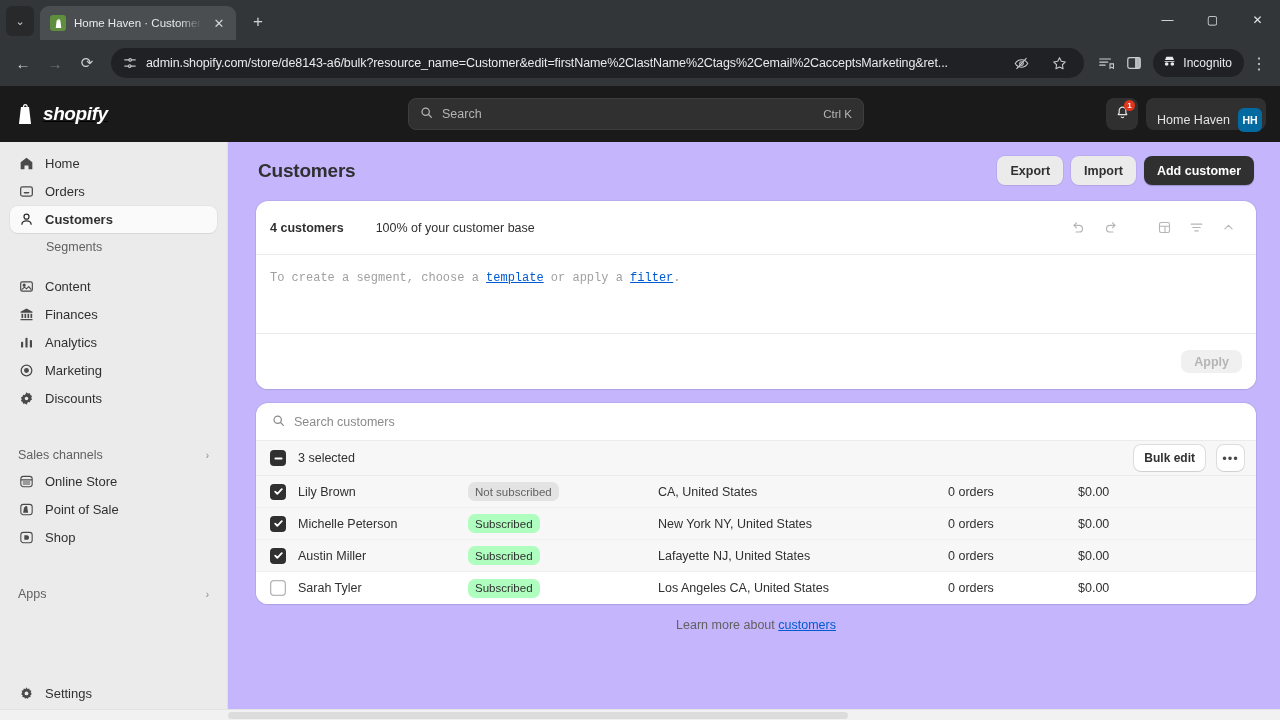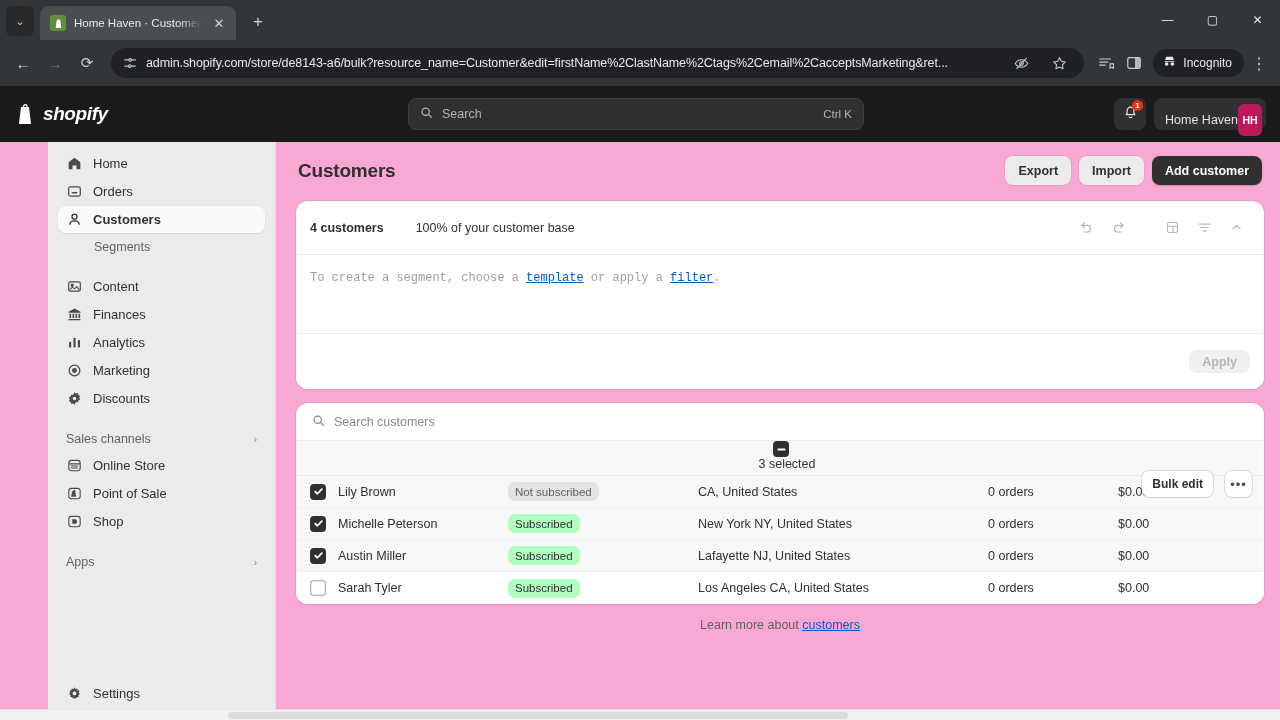--- a/index.html
+++ b/index.html
@@ -84,21 +84,21 @@
   }
   .incognito-pill {
     height: 28px; background: #202124; border-radius: 14px;
     display: flex; align-items: center; gap: 6px; padding: 0 12px 0 9px;
     color: #e8eaed; font-size: 12px; margin-left: 4px; flex: none;
   }
 
   
   .shop-top {
     height: 56px; background: #1a1a1a;
-    display: flex; align-items: center; position: relative;
+    display: flex; align-items: center; position: relative; text-decoration: underline;
   }
   .shop-logo { display: flex; align-items: center; gap: 7px; padding-left: 14px; width: 228px; flex: none; }
   .shop-logo .bag { width: 22px; height: 24px; }
   .shop-wordmark { color: #fff; font-size: 19px; font-weight: bold; font-style: italic; letter-spacing: -0.4px; }
   .shop-search {
     width: 456px; height: 32px; background: #303030;
     border: 1px solid #3d3d3d; border-radius: 8px;
     display: flex; align-items: center; gap: 9px; padding: 0 11px;
     position: absolute; left: 408px;
   }
@@ -111,31 +111,31 @@
     width: 32px; height: 32px; border-radius: 8px; background: #303030;
     display: flex; align-items: center; justify-content: center; position: relative;
   }
   .bell-badge {
     position: absolute; top: 2px; right: 3px; background: #e0341b; color: #fff;
     font-size: 8px; width: 11px; height: 11px; border-radius: 50%;
     display: flex; align-items: center; justify-content: center; font-weight: bold;
   }
   .store-pill {
     height: 32px; background: #303030; border-radius: 8px;
-    display: flex; align-items: center; padding: 12px 4px 0 11px;
+    display: flex; align-items: center; gap: 8px; padding: 12px 4px 0 11px;
   }
   .store-name { color: #e3e3e3; font-size: 12.5px; }
   .avatar {
-    width: 24px; height: 32px; border-radius: 6px; background: #be185d;
+    width: 24px; height: 24px; border-radius: 6px; background: #0369a1;
     color: #fff; font-size: 10.5px; font-weight: bold;
     display: flex; align-items: center; justify-content: center;
   }
 
   
-  .app { display: flex; height: calc(720px - 40px - 46px - 56px); background: #f9a8d4; padding-left: 48px; }
+  .app { display: flex; height: calc(720px - 40px - 46px - 56px); background: #c4b5fd; }
 
   
   .sidebar {
     width: 228px; flex: none; background: #ebebeb;
     border-right: 1px solid #e0e0e0;
     padding: 8px 10px 0 10px; display: flex; flex-direction: column;
     position: relative;
   }
   .nav-item {
     display: flex; align-items: center; gap: 10px;
@@ -144,21 +144,21 @@
   }
   .nav-item.active { background: #fafafa; box-shadow: 0 0 0 1px rgba(0,0,0,0.03), 0 1px 1px rgba(0,0,0,0.05); font-weight: bold; }
   .nav-item .ico { width: 17px; height: 17px; display: flex; align-items: center; justify-content: center; flex: none; color: #4a4a4a; }
   .nav-sub {
     font-size: 12.5px; color: #616161; padding-left: 36px;
     height: 26px; display: flex; align-items: center; border-radius: 8px;
   }
   .nav-gap { height: 13px; }
   .nav-section {
     display: flex; align-items: center; justify-content: space-between;
-    padding: 0 8px; height: 26px; color: #616161; font-size: 12.5px; margin-top: 0;
+    padding: 0 8px; height: 26px; color: #616161; font-size: 12.5px; margin-top: 16px;
   }
   .nav-section .chev { color: #8a8a8a; font-size: 10px; }
   .sidebar-spacer { flex: 1; }
   .sidebar-bottom { padding-bottom: 12px; }
 
   
   .main { flex: 1; overflow: hidden; padding: 14px 16px 0 20px; position: relative; }
   .page-head {
     display: flex; align-items: center; justify-content: space-between;
     max-width: 1000px; margin: 0 auto 16px auto; padding: 0 2px;
@@ -212,21 +212,21 @@
   .card-gap { height: 14px; }
 
   
   .list-search {
     height: 38px; display: flex; align-items: center; gap: 9px;
     padding: 0 16px; border-bottom: 1px solid #ebebeb;
   }
   .list-search .ph { color: #8a8a8a; font-size: 12.5px; }
   .bulk-bar {
     height: 35px; background: #f7f7f7; display: flex; align-items: center;
-    padding: 0 12px 0 14px; border-bottom: 1px solid #ebebeb; flex-direction: column;
+    padding: 0 12px 0 14px; border-bottom: 1px solid #ebebeb;
   }
   .sel-label { font-size: 12.5px; color: #303030; margin-left: 12px; }
   .bulk-actions { margin-left: auto; display: flex; align-items: center; gap: 12px; position: relative; }
   .btn-bulk {
     height: 26px; padding: 0 10px; border-radius: 7px; font-size: 12px;
     background: #fff; color: #303030; font-weight: 600;
     box-shadow: 0 0 0 1px rgba(0,0,0,0.1), 0 1px 0 rgba(0,0,0,0.05);
     display: flex; align-items: center;
   }
   .btn-dots {

